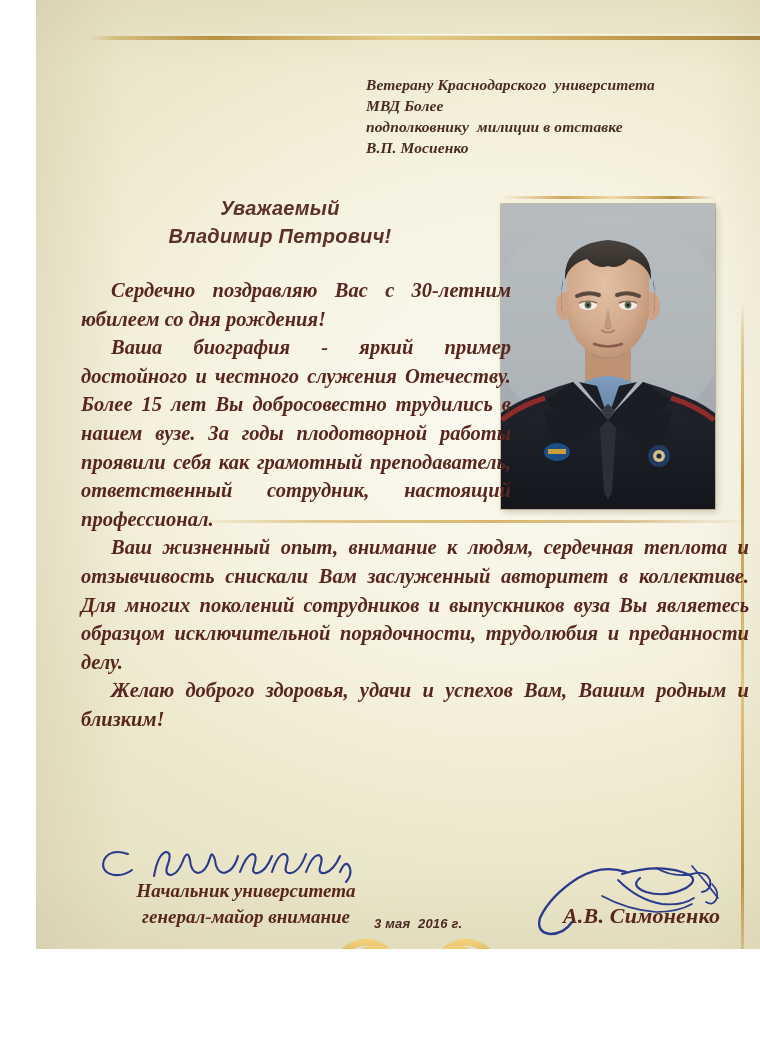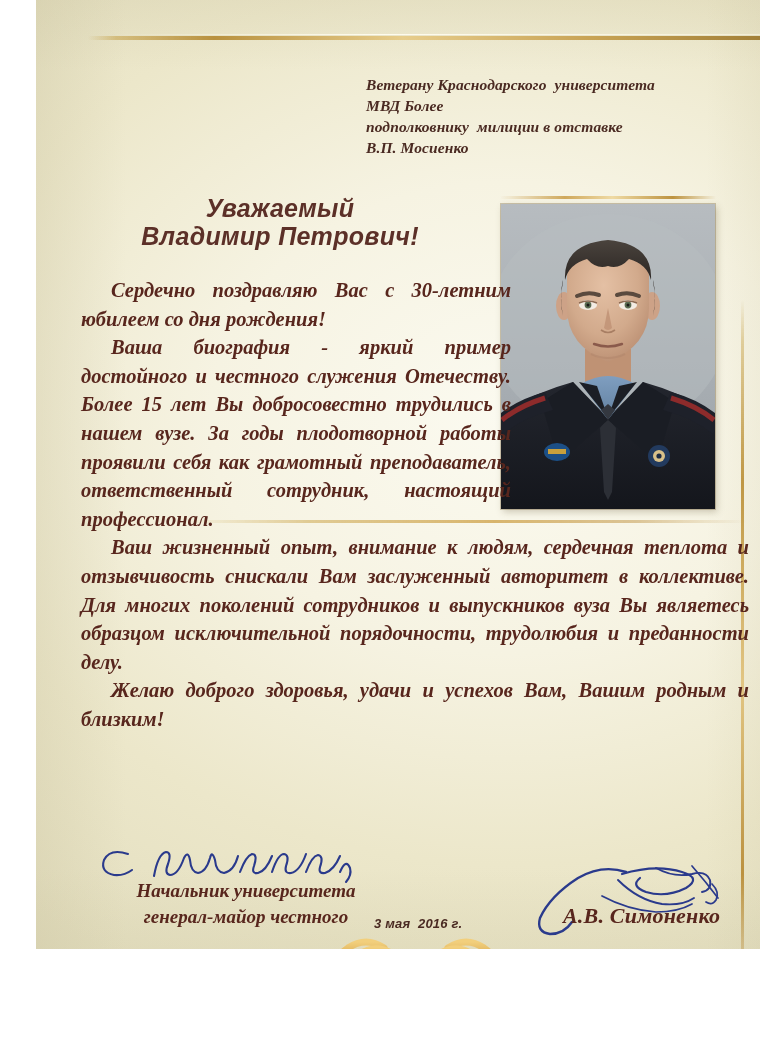--- a/index.html
+++ b/index.html
@@ -115,21 +115,21 @@
   
   .salutation {
     position: absolute;
     left: 44px;
     top: 194px;
     width: 400px;
     text-align: center;
     font-family: "Liberation Sans", sans-serif;
     font-style: italic;
     font-weight: bold;
-    font-size: 25px;
+    font-size: 20px;
     line-height: 28px;
     color: #5c3028;
     letter-spacing: .3px;
   }
   .salutation span { display: block; }
 
   
   .portrait-frame {
     position: absolute;
     left: 465px;
@@ -364,21 +364,21 @@
         <path d="M146 30 Q152 14 158 12 Q164 12 160 24 Q157 32 164 31 Q172 29 178 14"></path>
         <path d="M178 30 Q184 12 190 12 Q196 13 192 24 Q190 32 197 31 Q206 29 212 12"></path>
         <path d="M212 30 Q218 14 224 13 Q230 14 226 25 Q224 32 231 31 Q240 28 246 14"></path>
         <path d="M246 30 Q252 16 256 26 Q258 33 252 40"></path>
       </g>
     </svg>
   </div>
 
   <div class="sig-block">
     <span>Начальник университета</span>
-    <span>генерал-майор честного</span>
+    <span>генерал-майор внимание</span>
   </div>
 
   <div class="sig-date">3 мая  2016 г.</div>
 
   <div class="sig-scribble">
     <svg viewBox="0 0 250 80" aria-hidden="true">
       <g fill="none" stroke="#2a3a8c" stroke-linecap="round" stroke-linejoin="round">
         <path d="M120 10 Q96 2 72 16 Q44 34 34 56 Q30 70 44 72 Q58 72 66 60" stroke-width="2.4"></path>
         <path d="M116 12 Q150 2 176 10 Q196 16 180 26 Q160 36 140 30 Q124 24 134 16" stroke-width="2.2"></path>
         <path d="M112 18 Q132 38 156 42 Q176 44 188 36" stroke-width="1.9"></path>

